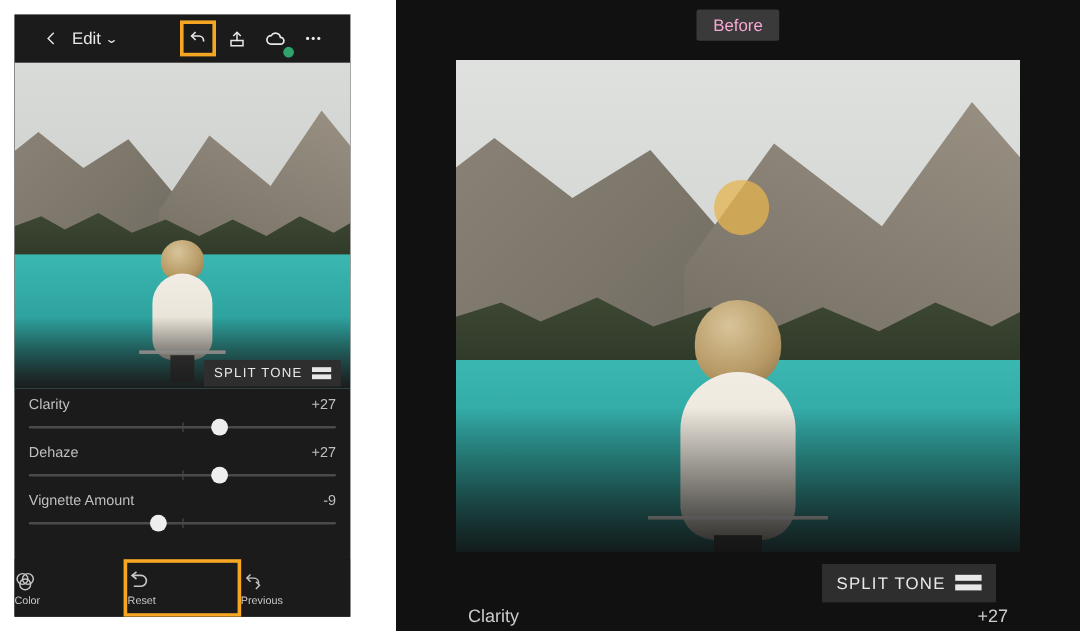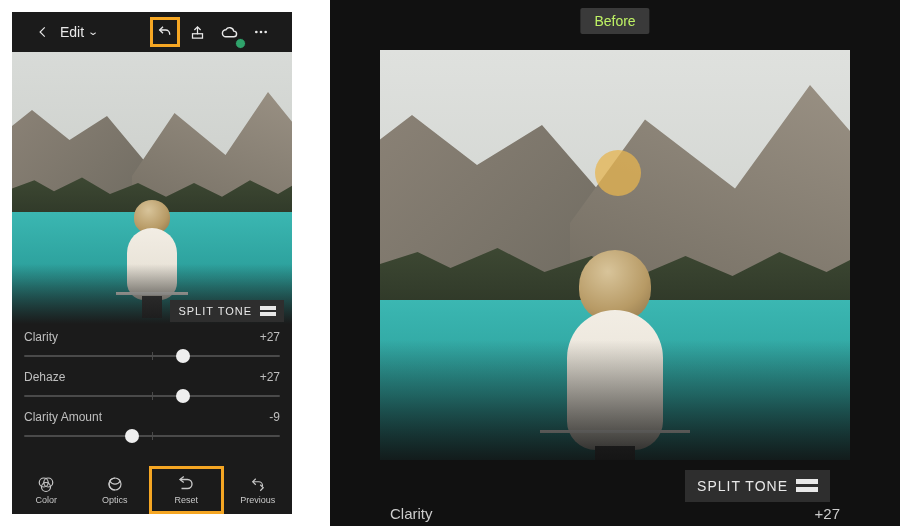--- a/index.html
+++ b/index.html
@@ -33,27 +33,27 @@
   
   .sliders{position:absolute;left:0;right:0;top:318px;padding:0 12px;}
   .srow{margin-bottom:6px;}
   .slabels{display:flex;justify-content:space-between;font-size:12px;color:#bfbfbf;margin-bottom:4px;}
   .track{position:relative;height:16px;}
   .line{position:absolute;left:0;right:0;top:7px;height:2px;background:#4a4a4a;border-radius:1px;}
   .tick{position:absolute;top:4px;width:1px;height:8px;background:#4a4a4a;left:50%;}
   .thumb{position:absolute;top:1px;width:14px;height:14px;border-radius:50%;background:#eee;transform:translateX(-50%);}
   
   .tools{position:absolute;left:0;right:0;bottom:0;height:48px;display:flex;background:#1b1b1b;}
-  .tool{flex:1;display:flex;flex-direction:column;align-items:center;justify-content:center;gap:2px;font-size:9px;color:#c8c8c8;}
+  .tool{flex:1;display:flex;flex-direction:column;align-items:flex-start;justify-content:center;gap:2px;font-size:9px;color:#c8c8c8;}
   .tool.active{color:#fff;}
   .tool svg,.tool .ticon{height:18px;}
   .reset-hl{border:3px solid #f5a623;}
   
   .big{position:absolute;left:330px;top:0;width:570px;height:526px;background:#111;color:#ddd;overflow:hidden;}
-  .before{position:absolute;left:50%;top:8px;transform:translateX(-50%);background:#3a3a3a;color:#bef264;font-size:14px;padding:5px 14px;border-radius:2px;}
+  .before{position:absolute;left:50%;top:8px;transform:translateX(-50%);background:#3a3a3a;color:#f9a8d4;font-size:14px;padding:5px 14px;border-radius:2px;}
   .bigphoto{position:absolute;left:50px;top:50px;width:470px;height:410px;overflow:hidden;}
   .bigphoto .sky{background:linear-gradient(#dfe1de,#d2d5d1 45%,#c9ccc7 55%);}
   .bigphoto .mtnL{top:55px;left:-20px;width:260px;height:200px;}
   .bigphoto .mtnR{top:35px;right:-20px;width:300px;height:230px;}
   .bigphoto .trees{top:190px;height:80px;}
   .bigphoto .lake{top:250px;}
   .bigphoto .person{top:200px;width:108px;}
   .bigphoto .person .hair{width:72px;height:72px;}
   .bigphoto .person .sweater{width:96px;height:140px;border-radius:50px 50px 30px 30px;margin-top:-12px;}
   .bigphoto .person .legs{width:40px;height:30px;}
@@ -153,47 +153,39 @@
             <span>+27</span>
           </div>
         <div class="track">
             <div class="line"></div>
             <div class="tick"></div>
             <div class="thumb" style="left:62%"></div>
           </div>
       </div>
       <div class="srow">
         <div class="slabels">
-            <span>Clarity Amount</span>
+            <span>Vignette Amount</span>
             <span>-9</span>
           </div>
         <div class="track">
             <div class="line"></div>
             <div class="tick"></div>
             <div class="thumb" style="left:42%"></div>
           </div>
       </div>
     </div>
 
     <div class="tools">
       <div class="tool">
         <svg class="ticon" viewBox="0 0 24 24" width="18" fill="none" stroke="currentColor" stroke-width="1.6">
             <circle cx="9" cy="10" r="6"></circle>
             <circle cx="15" cy="10" r="6"></circle>
             <circle cx="12" cy="16" r="6"></circle>
           </svg>
         <span>Color</span>
-      </div>
-      <div class="tool">
-        <svg class="ticon" viewBox="0 0 24 24" width="18" fill="none" stroke="currentColor" stroke-width="1.6">
-            <circle cx="12" cy="12" r="8"></circle>
-            <path d="M12 4a8 8 0 000 16"></path>
-            <path d="M5 8a8 8 0 0014 0"></path>
-          </svg>
-        <span>Optics</span>
       </div>
       <div class="tool reset-hl">
         <svg class="ticon" viewBox="0 0 24 24" width="20" fill="none" stroke="currentColor" stroke-width="1.8">
             <path d="M9 10l-5-4 5-4"></path>
             <path d="M4 6h10a6 6 0 010 12H6"></path>
           </svg>
         <span>Reset</span>
       </div>
       <div class="tool">
         <svg class="ticon" viewBox="0 0 24 24" width="20" fill="none" stroke="currentColor" stroke-width="1.6">

